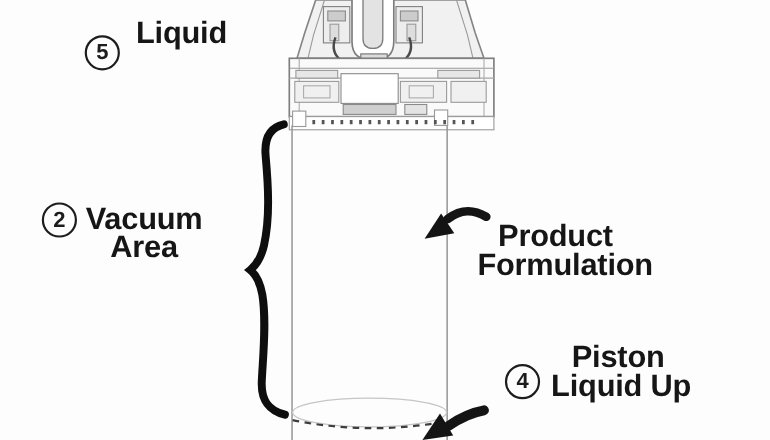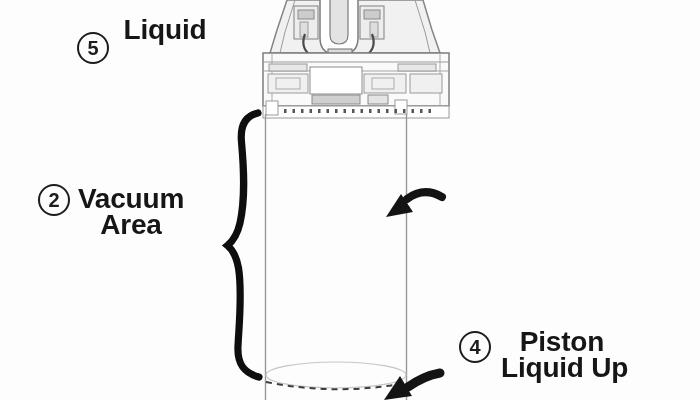--- a/index.html
+++ b/index.html
@@ -96,22 +96,26 @@
   </div>
 
   <div class="badge" style="left:38px;top:184px;">
     <span>2</span>
   </div>
   <div class="label" style="left:71px;top:186px;width:120px;">
     <div>Vacuum</div>
     <div>Area</div>
   </div>
 
+  <div class="label" style="left:434px;top:202px;width:142px;">
+    <div>Product</div>
+    <div>Formulation</div>
+  </div>
 
   <div class="badge" style="left:459px;top:331px;">
     <span>4</span>
   </div>
-  <div class="label" style="left:501px;top:329px;width:122px;">
+  <div class="label" style="left:501px;top:312px;width:122px;">
     <div>Piston</div>
     <div>Liquid Up</div>
   </div>
 
 </div>
 
 </body></html>

